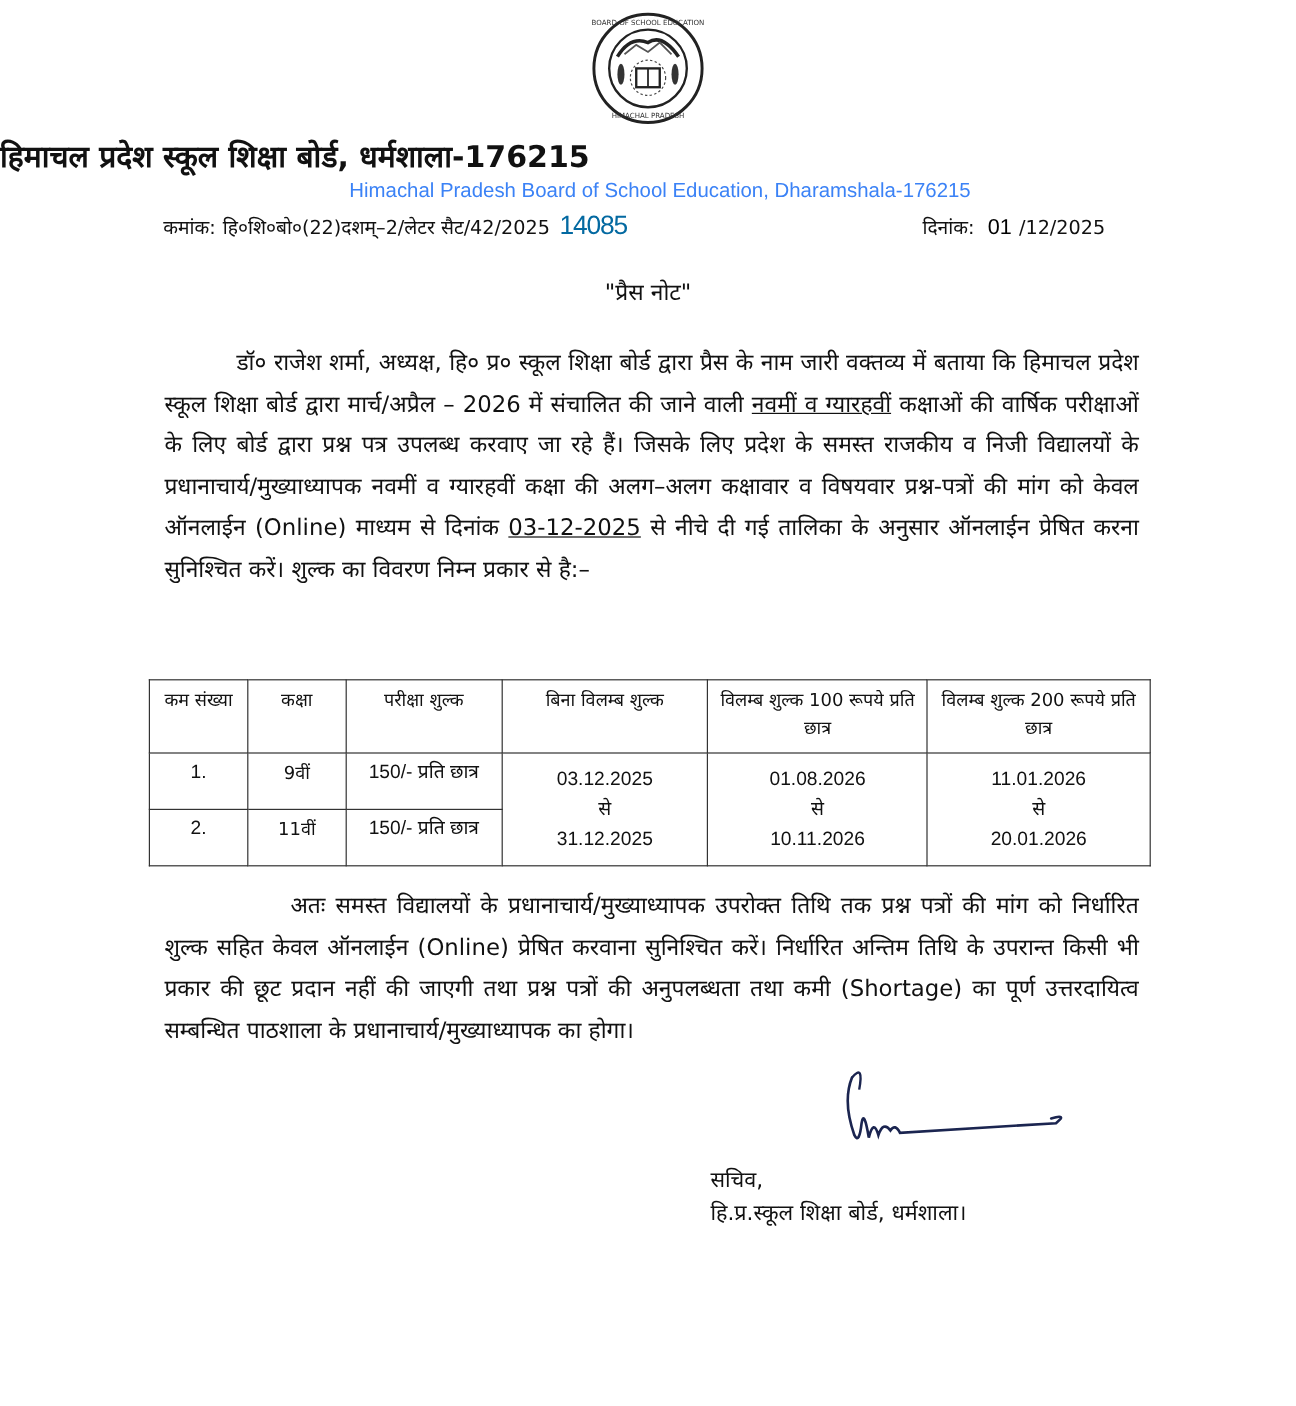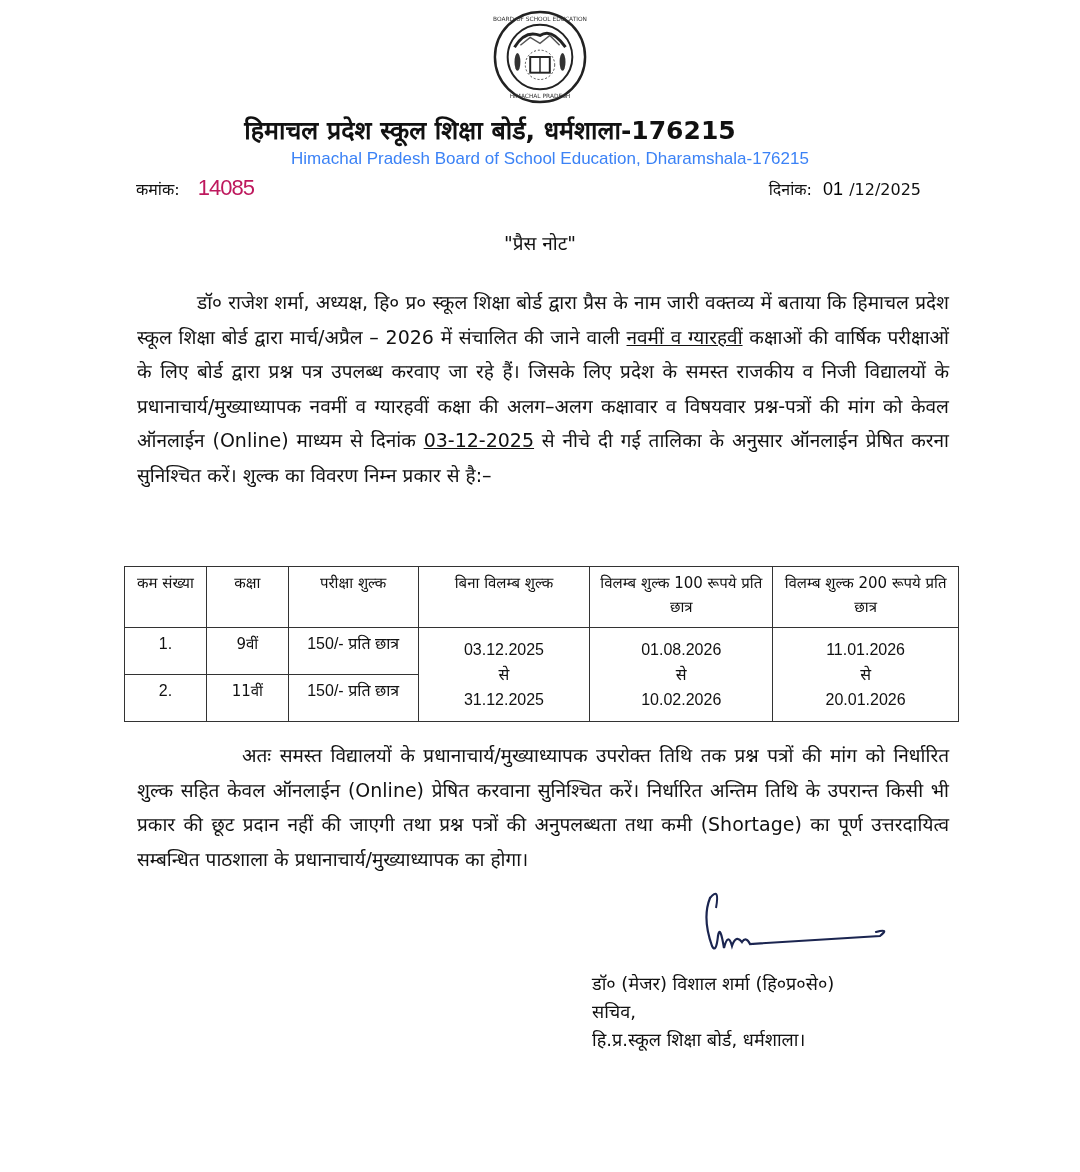--- a/index.html
+++ b/index.html
@@ -4,36 +4,36 @@
 <style>
   html, body { margin: 0; padding: 0; background: #ffffff; }
   body {
     width: 1080px; height: 1172px; position: relative; overflow: hidden;
     font-family: "DejaVu Sans", sans-serif; color: #111;
   }
   .logo {
     position: absolute; left: 491px; top: 8px; width: 98px; height: 98px;
   }
   .hdr-hi {
-    position: absolute; left: 0; top: 112px; width: 980px; text-align: center;
+    position: absolute; left: 0; top: 112px; width: 980px; text-align: left;
     font-size: 25px; font-weight: 600; letter-spacing: 0px; color: #111;
   }
   .hdr-en {
     position: absolute; left: 0; top: 149px; width: 1080px; text-align: center;
     font-family: "Liberation Sans", sans-serif; font-size: 17px; color: #3b82f6;
     padding-left: 20px; box-sizing: border-box;
   }
   .refline {
     position: absolute; left: 136px; top: 175px; width: 785px;
     font-size: 16px; display: flex; align-items: baseline;
   }
   .refline .refno { white-space: nowrap; }
   .refline .hand {
-    font-family: "Liberation Sans", sans-serif; font-size: 22px; color: #be185d;
-    margin-left: 18px; letter-spacing: -1px;
+    font-family: "Liberation Sans", sans-serif; font-size: 22px; color: #0369a1;
+    margin-left: 8px; letter-spacing: -1px;
   }
   .refline .datewrap { margin-left: auto; white-space: nowrap; }
   .refline .datehand { font-family: "Liberation Sans", sans-serif; font-size: 18px; color:#000000; margin: 0 6px 0 6px;}
   .title {
     position: absolute; left: 0; top: 230px; width: 1080px; text-align: center;
     font-size: 19px;
   }
   .para {
     position: absolute; left: 137px; width: 812px;
     font-size: 19px; line-height: 34.5px; text-align: justify;
@@ -75,20 +75,21 @@
   <circle cx="50" cy="58" r="15" fill="none" stroke="#444" stroke-width="1" stroke-dasharray="2 2"></circle>
   <text x="50" y="13" font-size="6" text-anchor="middle" font-family="DejaVu Sans, sans-serif" fill="#333">BOARD OF SCHOOL EDUCATION</text>
   <text x="50" y="92" font-size="6" text-anchor="middle" font-family="DejaVu Sans, sans-serif" fill="#333">HIMACHAL PRADESH</text>
 </svg>
 
 <div class="hdr-hi">हिमाचल प्रदेश स्कूल शिक्षा बोर्ड, धर्मशाला-176215</div>
 <div class="hdr-en">Himachal Pradesh Board of School Education, Dharamshala-176215</div>
 
 <div class="refline">
   <span class="refno">कमांक:</span>
+  <span class="refno" style="margin-left:6px">हि०शि०बो०(22)दशम्–2/लेटर सैट/42/2025</span>
   <span class="hand">14085</span>
   <span class="datewrap">
     <span>दिनांक:</span>
     <span class="datehand">01</span><span>/12/2025</span>
   </span>
 </div>
 
 <div class="title">"प्रैस नोट"</div>
 
 <div class="para para1"><span>डॉ० राजेश शर्मा, अध्यक्ष, हि० प्र० स्कूल शिक्षा बोर्ड द्वारा प्रैस के नाम जारी वक्तव्य में बताया कि हिमाचल प्रदेश स्कूल शिक्षा बोर्ड द्वारा मार्च/अप्रैल – 2026 में संचालित की जाने वाली </span><span class="u">नवमीं व ग्यारहवीं</span><span> कक्षाओं की वार्षिक परीक्षाओं के लिए बोर्ड द्वारा प्रश्न पत्र उपलब्ध करवाए जा रहे हैं। जिसके लिए प्रदेश के समस्त राजकीय व निजी विद्यालयों के प्रधानाचार्य/मुख्याध्यापक नवमीं व ग्यारहवीं कक्षा की अलग–अलग कक्षावार व विषयवार प्रश्न-पत्रों की मांग को केवल ऑनलाईन (Online) माध्यम से दिनांक </span><span class="u">03-12-2025</span><span>  से नीचे दी गई तालिका के अनुसार ऑनलाईन प्रेषित करना सुनिश्चित करें। शुल्क का विवरण निम्न प्रकार से है:–</span></div>
@@ -118,21 +119,21 @@
       <td class="dev">9वीं</td>
       <td>150/- प्रति छात्र</td>
       <td class="range" rowspan="2">
         <div>03.12.2025</div>
         <div class="dev">से</div>
         <div>31.12.2025</div>
       </td>
       <td class="range" rowspan="2">
         <div>01.08.2026</div>
         <div class="dev">से</div>
-        <div>10.02.2026</div>
+        <div>10.11.2026</div>
       </td>
       <td class="range" rowspan="2">
         <div>11.01.2026</div>
         <div class="dev">से</div>
         <div>20.01.2026</div>
       </td>
     </tr>
     <tr>
       <td>2.</td>
       <td class="dev">11वीं</td>
@@ -142,16 +143,15 @@
 </table>
 
 <div class="para para2">अतः समस्त विद्यालयों के प्रधानाचार्य/मुख्याध्यापक उपरोक्त तिथि तक प्रश्न पत्रों की मांग को निर्धारित शुल्क सहित केवल ऑनलाईन (Online) प्रेषित करवाना सुनिश्चित करें। निर्धारित अन्तिम तिथि के उपरान्त किसी भी प्रकार की छूट प्रदान नहीं की जाएगी तथा प्रश्न पत्रों की अनुपलब्धता तथा कमी (Shortage) का पूर्ण उत्तरदायित्व सम्बन्धित पाठशाला के प्रधानाचार्य/मुख्याध्यापक का होगा।</div>
 
 <svg class="sig" viewBox="0 0 210 70">
   <path d="M20 10 Q12 30 22 58 Q26 66 28 48 Q30 36 34 60 Q38 44 42 58 Q46 46 52 54 Q56 48 60 56 L190 48 Q200 40 186 44" fill="none" stroke="#1b2550" stroke-width="2.2" stroke-linecap="round"></path>
   <path d="M20 10 Q30 -2 26 20" fill="none" stroke="#1b2550" stroke-width="2"></path>
 </svg>
 
 <div class="signblock">
-  <div>डॉ० (मेजर) विशाल शर्मा (हि०प्र०से०)</div>
   <div>सचिव,</div>
   <div>हि.प्र.स्कूल शिक्षा बोर्ड, धर्मशाला।</div>
 </div>
 
 </body></html>

